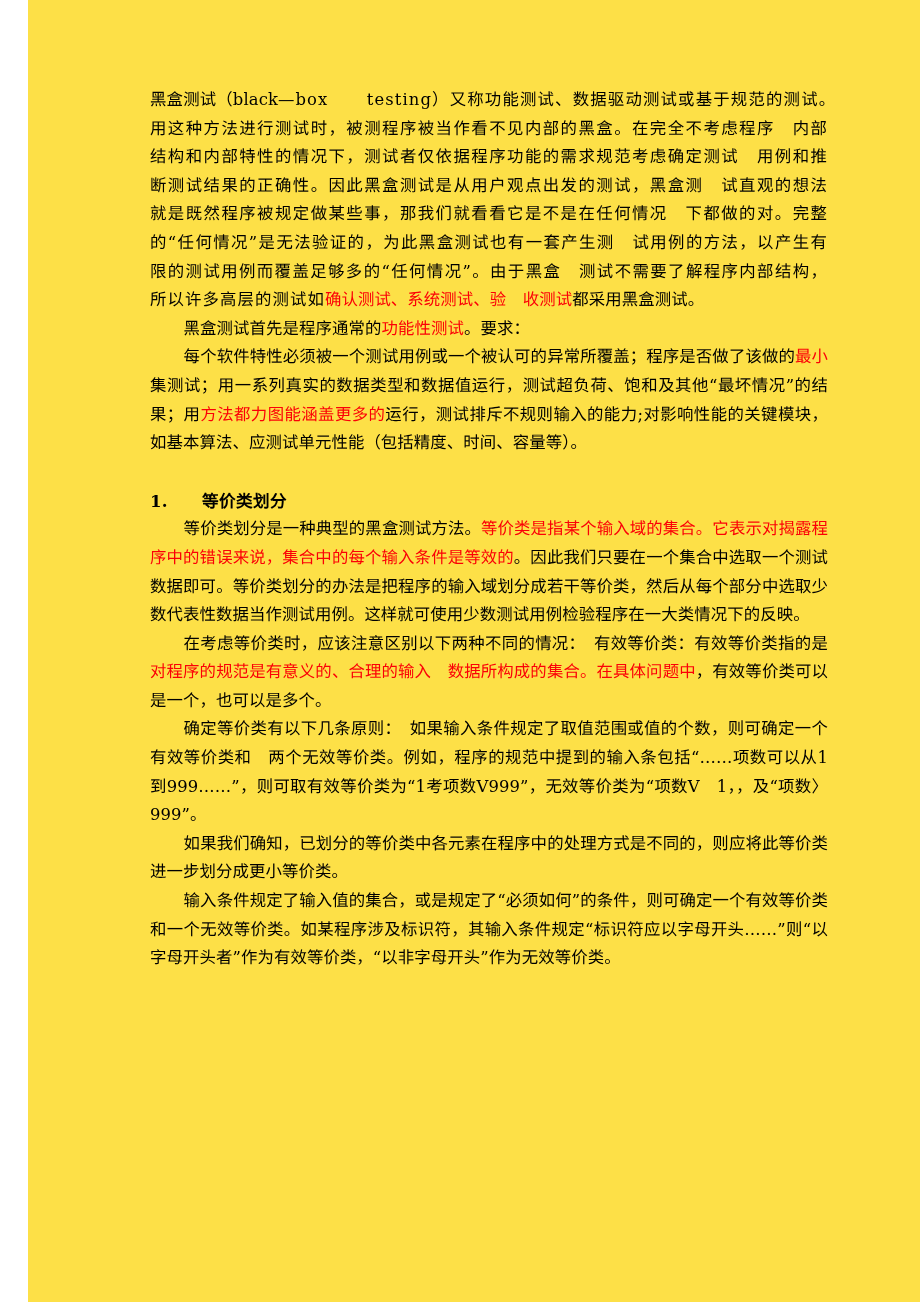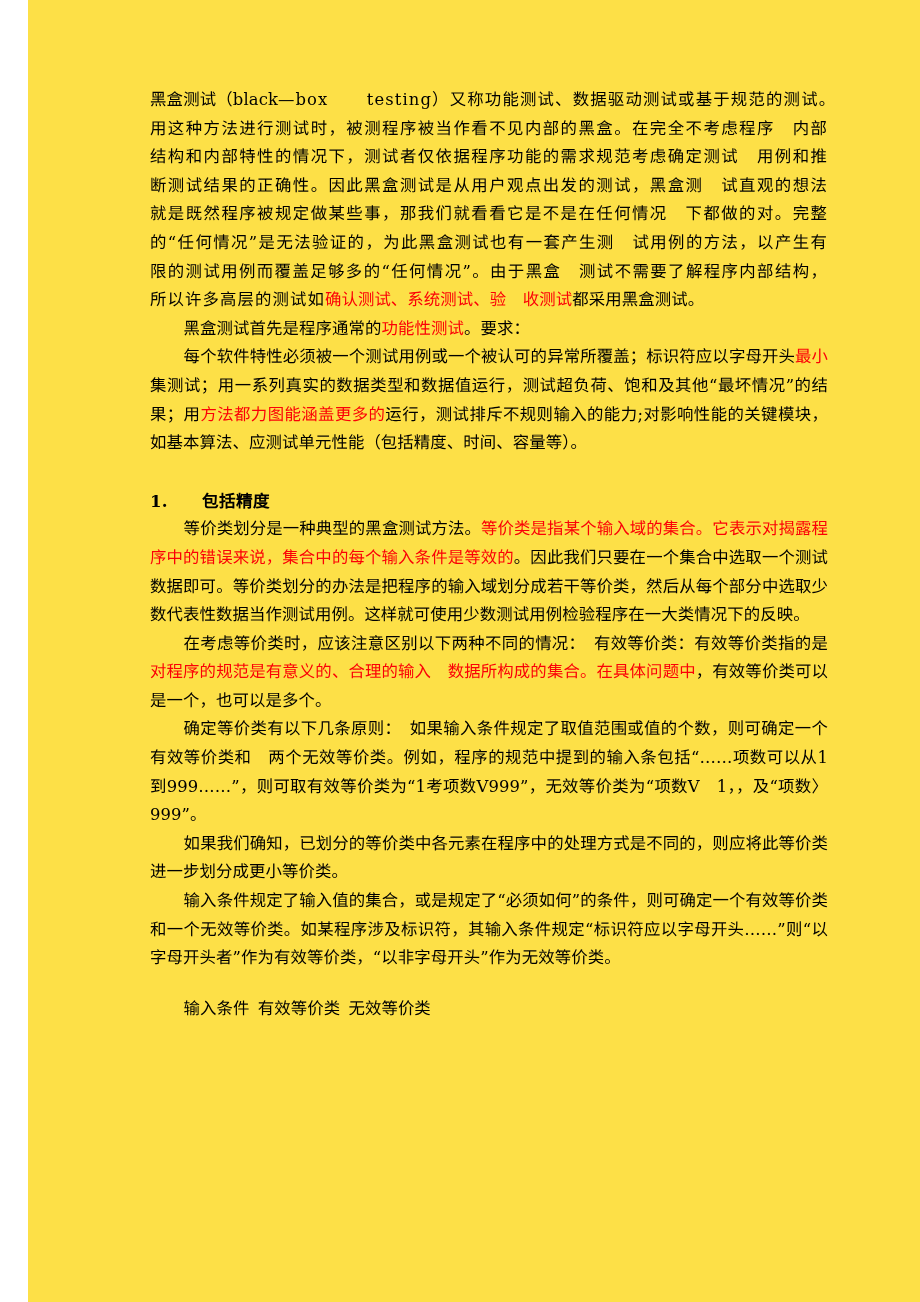--- a/index.html
+++ b/index.html
@@ -81,32 +81,31 @@
 </head>
 <body>
 
 <div id="page">
   <div class="doc-body">
 
     <p class="noindent"><span>黑盒测试（black</span><span class="mono-latin">—</span><span class="mono-latin">box</span><span class="mono-latin">&nbsp;&nbsp;&nbsp;&nbsp;&nbsp;&nbsp;</span><span class="mono-latin">testing）又称功能测试、数据驱动测试或基于规范的测试。　用这种方法进行测试时，被测程序被当作看不见内部的黑盒。在完全不考虑程序　内部结构和内部特性的情况下，测试者仅依据程序功能的需求规范考虑确定测试　用例和推断测试结果的正确性。因此黑盒测试是从用户观点出发的测试，黑盒测　试直观的想法就是既然程序被规定做某些事，那我们就看看它是不是在任何情况　下都做的对。完整的“任何情况”是无法验证的，为此黑盒测试也有一套产生测　试用例的方法，以产生有限的测试用例而覆盖足够多的“任何情况”。由于黑盒　测试不需要了解程序内部结构，所以许多高层的测试如</span><span class="red">确认测试、系统测试、验　收测试</span><span>都采用黑盒测试。</span></p>
 
     <p class="indent"><span>黑盒测试首先是程序通常的</span><span class="red">功能性测试</span><span>。要求：</span></p>
 
-    <p class="indent"><span>每个软件特性必须被一个测试用例或一个被认可的异常所覆盖；标识符应以字母开头</span><span class="red">最小</span><span>集测试；用一系列真实的数据类型和数据值运行，测试超负荷、饱和及其他“最坏情况”的结果；用</span><span class="red">方法都力图能涵盖更多的</span><span>运行，测试排斥不规则输入的能力;对影响性能的关键模块，如基本算法、应测试单元性能（包括精度、时间、容量等）。</span></p>
+    <p class="indent"><span>每个软件特性必须被一个测试用例或一个被认可的异常所覆盖；程序是否做了该做的</span><span class="red">最小</span><span>集测试；用一系列真实的数据类型和数据值运行，测试超负荷、饱和及其他“最坏情况”的结果；用</span><span class="red">方法都力图能涵盖更多的</span><span>运行，测试排斥不规则输入的能力;对影响性能的关键模块，如基本算法、应测试单元性能（包括精度、时间、容量等）。</span></p>
 
 
-    <div class="heading-row"><span class="heading-num">1.</span><span class="heading-text">包括精度</span></div>
+    <div class="heading-row"><span class="heading-num">1.</span><span class="heading-text">等价类划分</span></div>
 
     <p class="indent"><span>等价类划分是一种典型的黑盒测试方法。</span><span class="red">等价类是指某个输入域的集合。它表示对揭露程序中的错误来说，集合中的每个输入条件是等效的</span><span>。因此我们只要在一个集合中选取一个测试数据即可。等价类划分的办法是把程序的输入域划分成若干等价类，然后从每个部分中选取少数代表性数据当作测试用例。这样就可使用少数测试用例检验程序在一大类情况下的反映。</span></p>
 
     <p class="indent"><span>在考虑等价类时，应该注意区别以下两种不同的情况：　有效等价类：有效等价类指的是</span><span class="red">对程序的规范是有意义的、合理的输入　数据所构成的集合。在具体问题中</span><span>，有效等价类可以是一个，也可以是多个。</span></p>
 
 
     <p class="indent">确定等价类有以下几条原则：　如果输入条件规定了取值范围或值的个数，则可确定一个有效等价类和　两个无效等价类。例如，程序的规范中提到的输入条包括“……项数可以从1　到999……”，则可取有效等价类为“1考项数V999”，无效等价类为“项数V　1，，及“项数〉999”。</p>
 
     <p class="indent">如果我们确知，已划分的等价类中各元素在程序中的处理方式是不同的，则应将此等价类进一步划分成更小等价类。</p>
 
     <p class="indent">输入条件规定了输入值的集合，或是规定了“必须如何”的条件，则可确定一个有效等价类和一个无效等价类。如某程序涉及标识符，其输入条件规定“标识符应以字母开头……”则“以字母开头者”作为有效等价类，“以非字母开头”作为无效等价类。</p>
 
-    <p class="table-line"><span>输入条件</span><span class="tl-sep"></span><span>有效等价类</span><span class="tl-sep"></span><span>无效等价类</span></p>
 
   </div>
 </div>
 
 </body></html>

